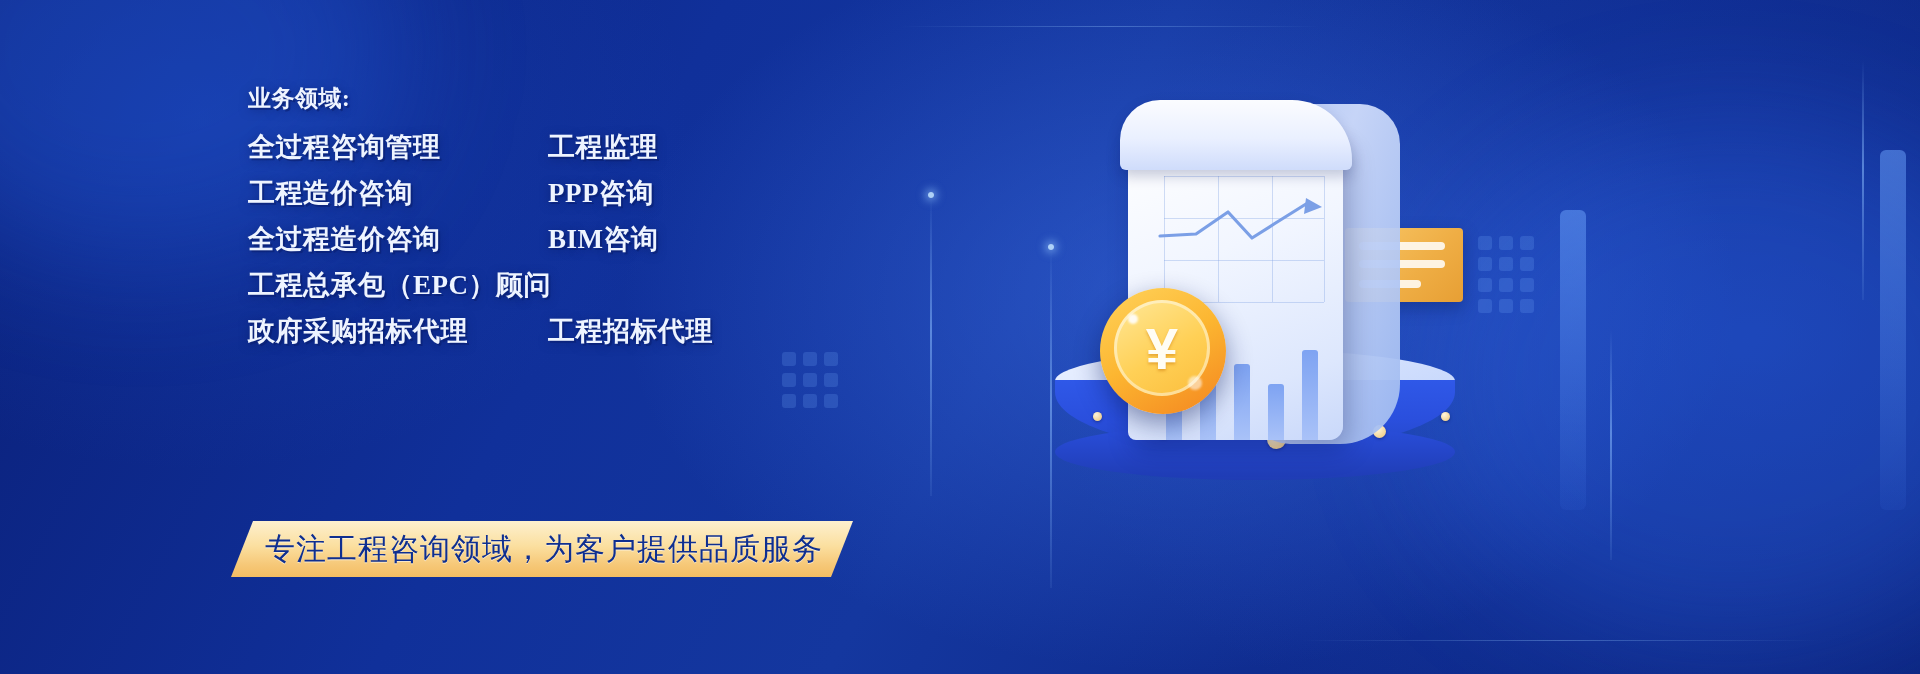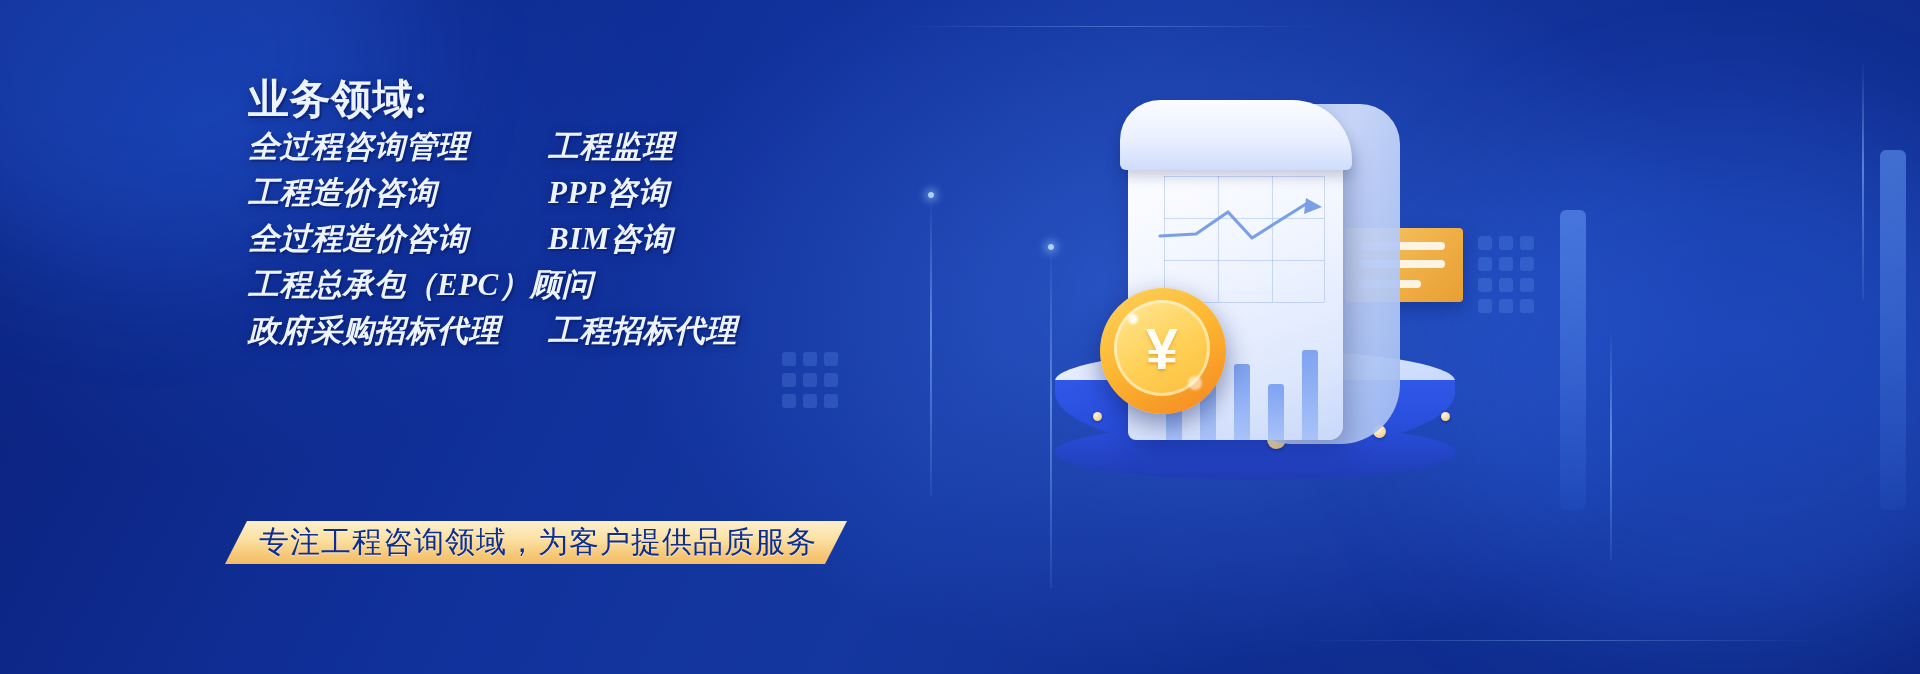--- a/index.html
+++ b/index.html
@@ -21,28 +21,28 @@
   .dotgrid i{display:block;width:14px;height:14px;border-radius:3px;background:rgba(120,175,255,.20);}
   .glowline{position:absolute;height:1px;background:linear-gradient(90deg,rgba(140,190,255,0),rgba(150,200,255,.35),rgba(140,190,255,0));}
   .softblob{position:absolute;border-radius:50%;filter:blur(60px);}
 
   
   .copy{position:absolute;left:248px;top:74px;width:760px;}
   .copy .line{
     color:#eef4ff;font-weight:bold;letter-spacing:.5px;white-space:pre;
     text-shadow:2px 2px 0 rgba(10,30,110,.55), 0 2px 10px rgba(8,25,95,.55);
   }
-  .copy .heading{font-size:41px;line-height:50px;}
-  .copy .row{font-size:31px;line-height:46px;display:flex;font-style:italic;}
+  .copy .heading{font-size:23px;line-height:50px;}
+  .copy .row{font-size:27px;line-height:46px;display:flex;}
   .copy .row .c1{display:inline-block;width:300px;}
   .copy .row .c2{display:inline-block;text-align:center;}
 
   
   .ribbon{
-    position:absolute;left:225px;top:521px;height:43px;display:flex;align-items:center;
+    position:absolute;left:231px;top:521px;height:56px;display:flex;align-items:center;
     padding:0 30px 0 34px;
     background:linear-gradient(180deg,#fdf0cf 0%,#fbdf9f 45%,#f6c878 78%,#f3bd63 100%);
     box-shadow:0 0 0 3px rgba(80,140,245,.55), 0 6px 22px rgba(4,18,80,.45);
     clip-path:polygon(22px 0,100% 0,calc(100% - 22px) 100%,0 100%);
   }
   .ribbon span{
     font-size:30px;font-weight:500;color:#0f2f90;letter-spacing:1px;white-space:pre;
     text-shadow:0 1px 0 rgba(255,255,255,.55);
   }
 

